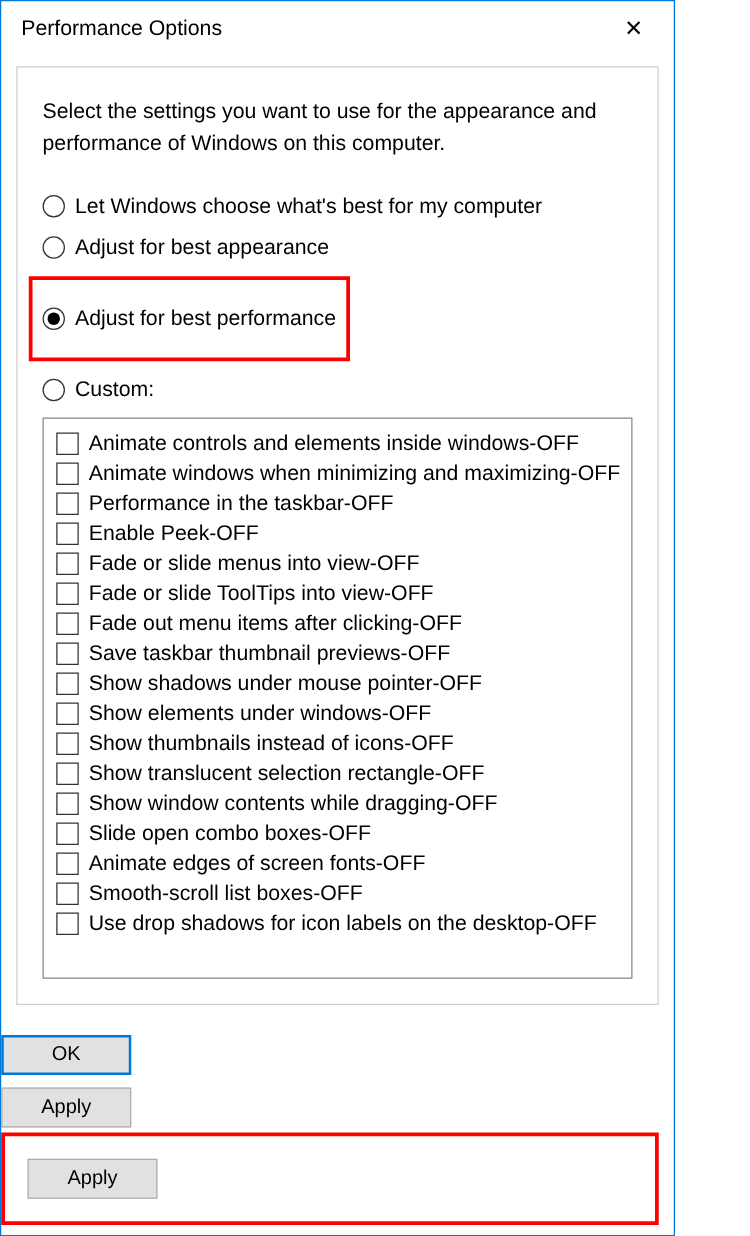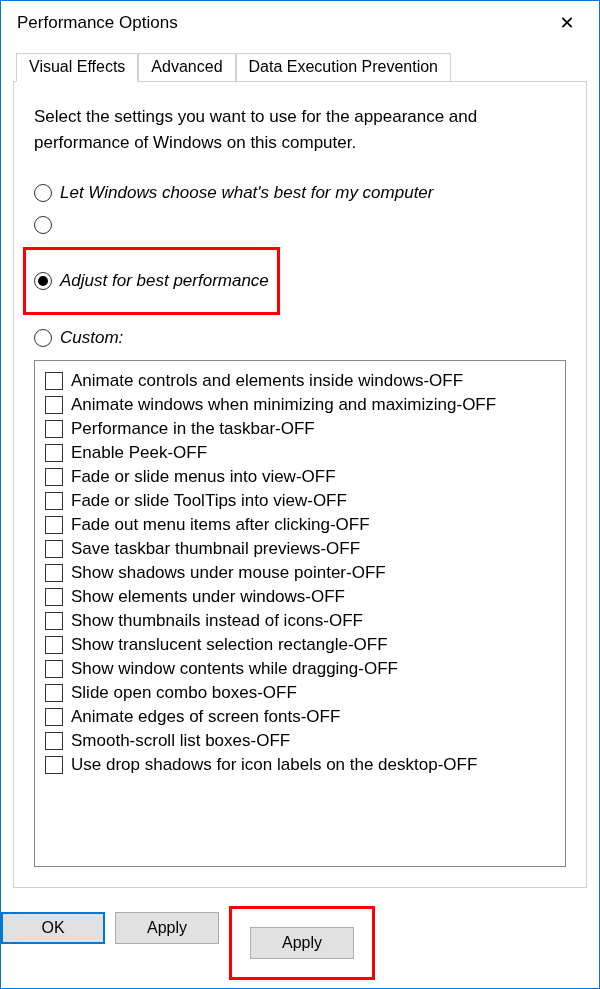--- a/index.html
+++ b/index.html
@@ -8,21 +8,21 @@
     }
     body {
       margin: 0;
       padding: 0;
       background: #fff;
       width: 600px;
       height: 989px;
       position: relative;
     }
     .window {
-      width: 600px;
+      width: 540px;
       height: 989px;
       border: 1px solid #0078d7;
       background: #fff;
       position: relative;
       display: flex;
       flex-direction: column;
     }
     .titlebar {
       height: 44px;
       display: flex;
@@ -89,21 +89,20 @@
       font-size: 17px;
       color: #000;
       line-height: 1.5;
       margin-bottom: 28px;
     }
     .radio-group {
       display: flex;
       flex-direction: column;
       gap: 13px;
       margin-bottom: 12px;
-      font-style: italic;
     }
     .radio-row {
       display: flex;
       align-items: center;
       gap: 8px;
       cursor: pointer;
     }
     .radio-row.highlighted {
       border: 3px solid #ff0000;
       padding: 21px 8px;
@@ -152,23 +151,24 @@
       background: #fff;
       flex-shrink: 0;
     }
     .checkbox-label {
       font-size: 17px;
       color: #000;
       white-space: nowrap;
     }
     .button-row {
       display: flex;
-      justify-content: flex-start;
+      justify-content: center;
       gap: 10px;
       padding: 12px 14px 14px 0;
+      flex-direction: column;
     }
     .btn {
       width: 104px;
       height: 32px;
       border: 1px solid #adadad;
       background: #e1e1e1;
       font-size: 16px;
       color: #000;
       cursor: pointer;
       display: flex;
@@ -192,37 +192,33 @@
 
 <div class="window">
 
   <div class="titlebar">
     <span class="title-text">Performance Options</span>
     <span class="close-btn">✕</span>
   </div>
 
   <div class="content-area">
 
-    <div class="tabs-row">
-      <div class="tab active">Visual Effects</div>
-      <div class="tab">Advanced</div>
-      <div class="tab">Data Execution Prevention</div>
-    </div>
 
     <div class="tab-panel">
 
       <div class="description">Select the settings you want to use for the appearance and performance of Windows on this computer.</div>
 
       <div class="radio-group">
         <div class="radio-row">
           <span class="radio-circle"></span>
           <span class="radio-label">Let Windows choose what's best for my computer</span>
         </div>
         <div class="radio-row">
           <span class="radio-circle"></span>
+          <span class="radio-label">Adjust for best appearance</span>
         </div>
         <div class="radio-row highlighted">
           <span class="radio-circle selected"></span>
           <span class="radio-label">Adjust for best performance</span>
         </div>
         <div class="radio-row">
           <span class="radio-circle"></span>
           <span class="radio-label">Custom:</span>
         </div>
       </div>

